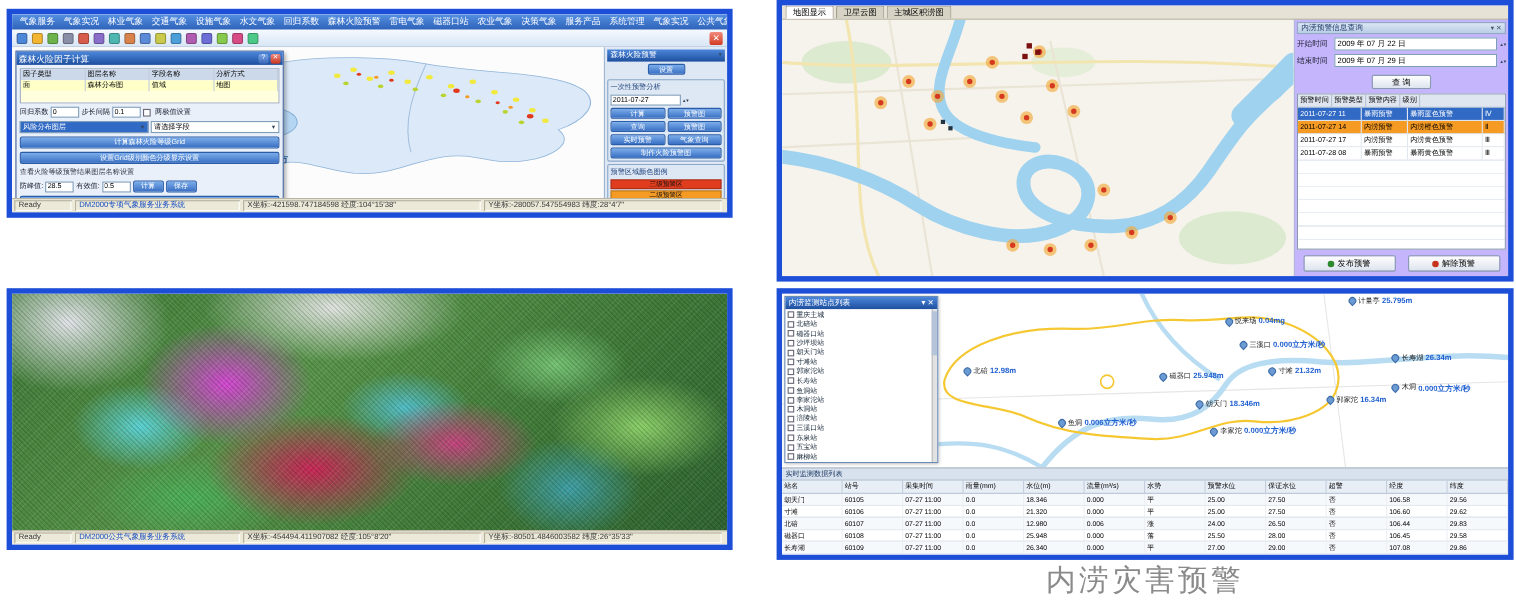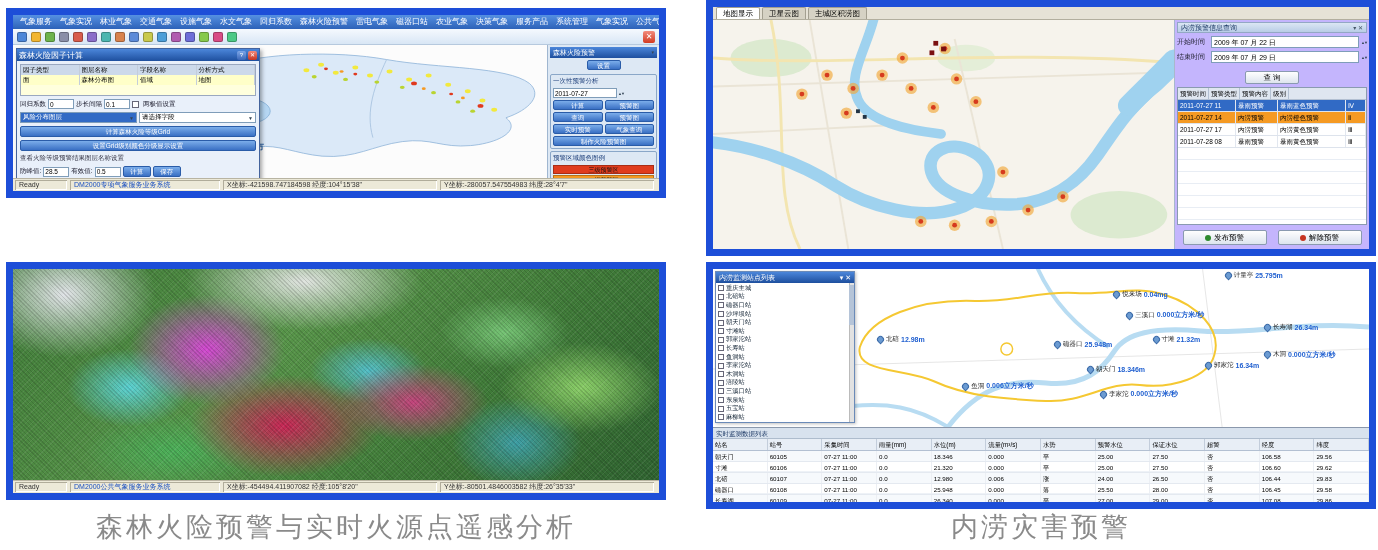--- a/index.html
+++ b/index.html
@@ -1,20 +1,20 @@
 <!DOCTYPE html>
 <html><head>
 <meta charset="utf-8">
 <style>
   *{box-sizing:border-box;margin:0;padding:0}
   html,body{background:#fff}
   body{font-family:"Liberation Sans","DejaVu Sans",sans-serif}
   #root{position:relative;width:1378px;height:550px;background:#fff;overflow:hidden}
 
-  .panel{position:absolute;border:7px solid #1d4ed8;background:#fff;overflow:hidden}
+  .panel{position:absolute;border:5px solid #1d4ed8;background:#fff;overflow:hidden}
   #panelA{left:6px;top:8px;width:660px;height:190px}
   #panelB{left:706px;top:0;width:670px;height:256px}
   #panelC{left:6px;top:262px;width:660px;height:238px}
   #panelD{left:706px;top:262px;width:670px;height:247px}
 
   
   .statusbar{position:absolute;left:0;right:0;bottom:0;height:13px;background:#ece9d8;border-top:1px solid #b8b4a2;display:flex;align-items:center;font-size:7px;color:#333;padding:0 2px;white-space:nowrap;overflow:hidden}
   .seg{box-shadow:inset 1px 1px 0 #b0ac9a,inset -1px -1px 0 #fff;padding:0 4px;height:10px;line-height:10px;margin-right:3px;overflow:hidden}
   .seg.w1{width:52px}
   .seg.sys{color:#1a4fc0;width:150px}
@@ -780,15 +780,14 @@
             <span class="wtd">27.00</span>
             <span class="wtd">29.00</span>
             <span class="wtd">否</span>
             <span class="wtd">107.08</span>
             <span class="wtd">29.86</span>
           </div>
         </div>
     </div>
   </div>
 
-  <div class="caption" id="capL">森林火险预警与实时火源点遥感分析</div>
   <div class="caption" id="capR">内涝灾害预警</div>
 </div>
 
 </body></html>

